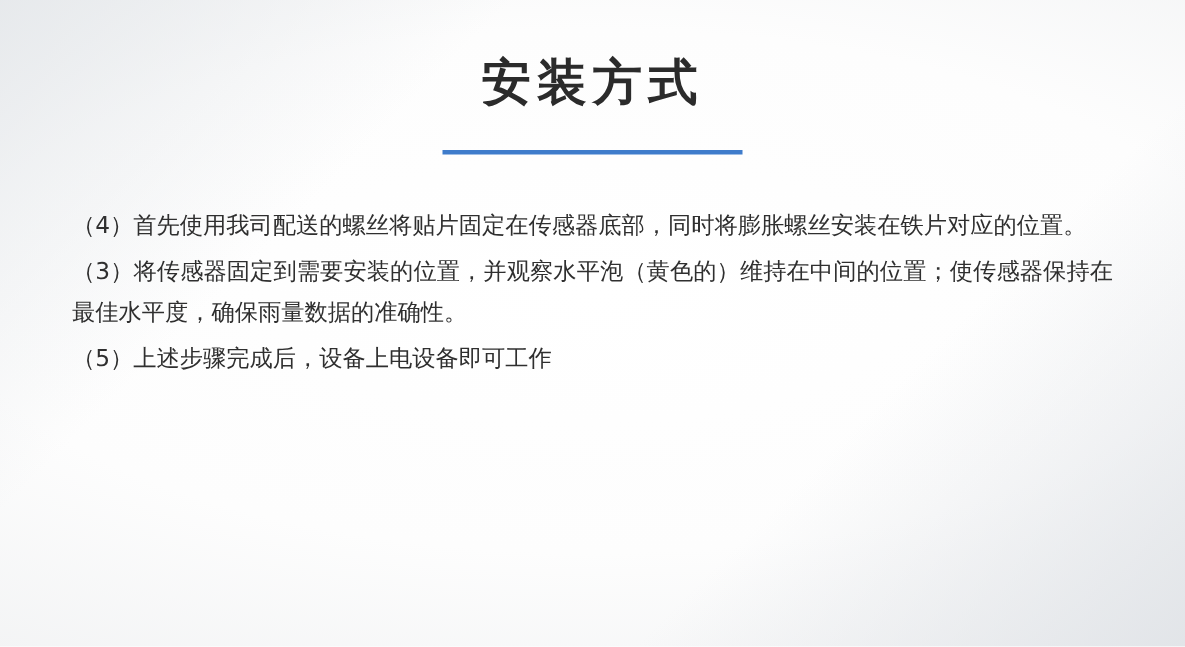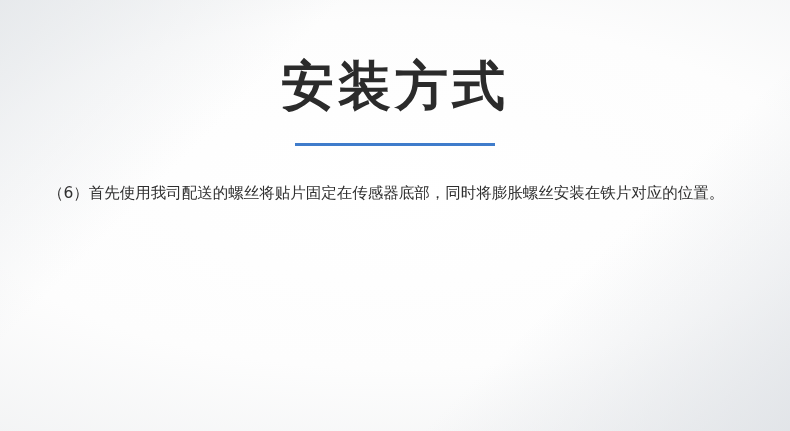--- a/index.html
+++ b/index.html
@@ -29,25 +29,25 @@
     background: linear-gradient(135deg, rgba(228,231,234,0.85) 0%, rgba(255,255,255,0) 28%),
                 linear-gradient(315deg, rgba(224,227,231,0.9) 0%, rgba(255,255,255,0) 30%);
     pointer-events: none;
   }
   .content {
     position: relative;
     z-index: 2;
   }
   .title {
     text-align: center;
-    font-size: 53px;
+    font-size: 33px;
     font-weight: bold;
     color: #2b2b2b;
     letter-spacing: 4px;
-    padding-top: 56px;
+    padding-top: 36px;
     line-height: 1.15;
     font-family: "DejaVu Sans", "Liberation Sans", sans-serif;
   }
   .divider-wrap {
     display: flex;
     justify-content: center;
     margin-top: 26px;
   }
   .divider {
     width: 200px;
@@ -73,17 +73,19 @@
 <div class="page">
   <div class="content">
 
     <div class="title">安装方式</div>
 
     <div class="divider-wrap">
       <div class="divider"></div>
     </div>
 
     <div class="body-list">
-      <p>（6）首先使用我司配送的螺丝将贴片固定在传感器底部，同时将膨胀螺丝安装在铁片对应的位置。</p>
+      <p>（4）首先使用我司配送的螺丝将贴片固定在传感器底部，同时将膨胀螺丝安装在铁片对应的位置。</p>
+      <p>（3）将传感器固定到需要安装的位置，并观察水平泡（黄色的）维持在中间的位置；使传感器保持在最佳水平度，确保雨量数据的准确性。</p>
+      <p>（5）上述步骤完成后，设备上电设备即可工作</p>
     </div>
 
   </div>
 </div>
 
 </body></html>

